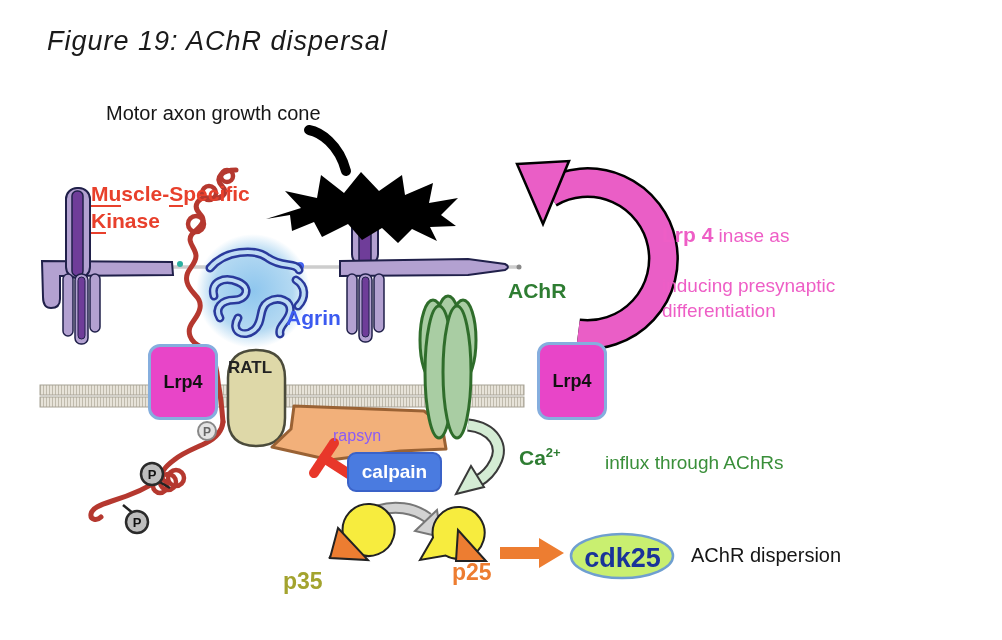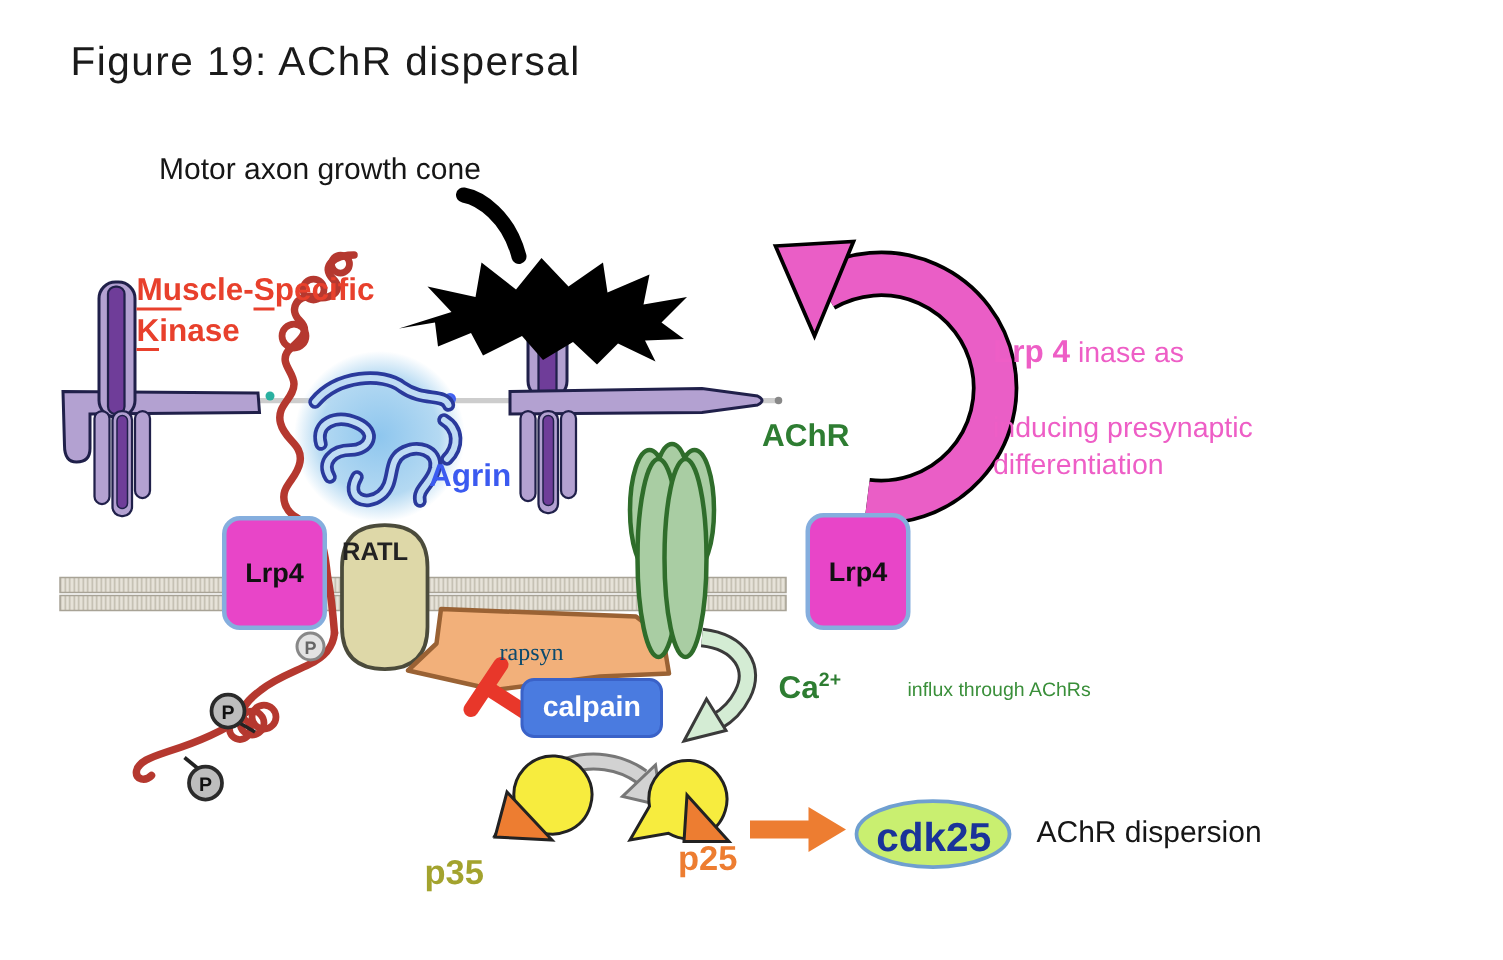--- a/index.html
+++ b/index.html
@@ -1,41 +1,41 @@
 <!DOCTYPE html>
 <html style="--magenta: #E845C8; --pink_text: #EE5EC6; --pink_arrow: #EA5EC6; --red_text: #E8402C; --musk_red: #B5382F; --agrin_blue: #3B5AF0; --agrin_ribbon: #2A3A9C; --green_dark: #2E7D32; --green_text: #3A8F3A; --channel_green: #A9CDA3; --channel_stroke: #2F6D2B; --ratl_fill: #DED8A8; --rapsyn_fill: #F2B07A; --rapsyn_stroke: #9A6234; --calpain_blue: #4A7BE0; --cdk_fill: #C9EF70; --cdk_text: #1A3399; --orange: #ED7D31; --olive: #A3A32E; --yellow: #F7EC3E; --purple_light: #B3A1D1; --purple_dark: #6F3D99; --inhibit_red: #E8372A; --mint: #D4ECD4;"><head>
 <meta charset="utf-8">
 <style>
   html,body{margin:0;padding:0;background:#fff;}
   .canvas{position:relative;width:1002px;height:640px;background:#fff;overflow:hidden;
           font-family:"Liberation Sans",sans-serif;}
   svg.layer{position:absolute;left:0;top:0;z-index:10;}
   .lbl{position:absolute;z-index:30;white-space:nowrap;}
-  .title{left:47px;top:26px;font-size:27px;color:#1a1a1a;letter-spacing:1px;}
+  .title{left:47px;top:26px;font-size:27px;font-style:italic;color:#1a1a1a;letter-spacing:1px;}
   .motor{left:106px;top:102px;font-size:20px;color:#161616;}
   .musk{left:91px;top:180px;font-size:21px;font-weight:bold;color:var(--red_text);line-height:27px;}
   .musk .ul{border-bottom:2.5px solid currentColor;padding-bottom:0px;}
   .agrin{left:286px;top:306px;font-size:21px;font-weight:bold;color:var(--agrin_blue);}
   .achr{left:508px;top:279px;font-size:21px;font-weight:bold;color:var(--green_dark);}
   .note{left:662px;top:222px;font-size:19px;color:var(--pink_text);line-height:25px;z-index:30;position:absolute;}
   .note b{font-size:21px;}
   .boxlrp{position:absolute;z-index:20;background:var(--magenta);border:3px solid #85aede;
           border-radius:12px;display:flex;align-items:center;justify-content:center;
           font-size:18px;font-weight:bold;color:#111;}
   .lrpL{left:148px;top:344px;width:64px;height:70px;}
   .lrpR{left:537px;top:342px;width:64px;height:72px;}
   .calpain{position:absolute;z-index:20;left:347px;top:452px;width:91px;height:36px;
            background:var(--calpain_blue);border:2px solid #3a62c8;border-radius:9px;
            display:flex;align-items:center;justify-content:center;
            font-size:19px;font-weight:bold;color:#fff;text-align:right;}
   .ratl{left:228px;top:358px;width:35px;text-align:center;font-size:17px;font-weight:bold;color:#222;}
-  .rapsyn{left:333px;top:427px;font-size:16px;color:#0c4a6e;font-family:Liberation Serif, serif;}
+  .rapsyn{left:333px;top:427px;font-size:16px;color:#8b5cf6;}
   .ca{left:519px;top:445px;font-size:21px;font-weight:bold;color:var(--green_dark);}
   .ca sup{font-size:13px;}
-  .influx{left:605px;top:452px;font-size:13px;color:var(--green_text);}
+  .influx{left:605px;top:452px;font-size:19px;color:var(--green_text);}
   .p35{left:283px;top:568px;font-size:23px;font-weight:bold;color:var(--olive);}
   .p25{left:452px;top:559px;font-size:23px;font-weight:bold;color:var(--orange);}
   .cdk{left:572px;top:543px;width:101px;text-align:center;font-size:27px;font-weight:bold;color:var(--cdk_text);}
   .disp{left:691px;top:544px;font-size:20px;color:#161616;}
 </style>
 </head>
 <body>
 
 <div class="canvas">
 

